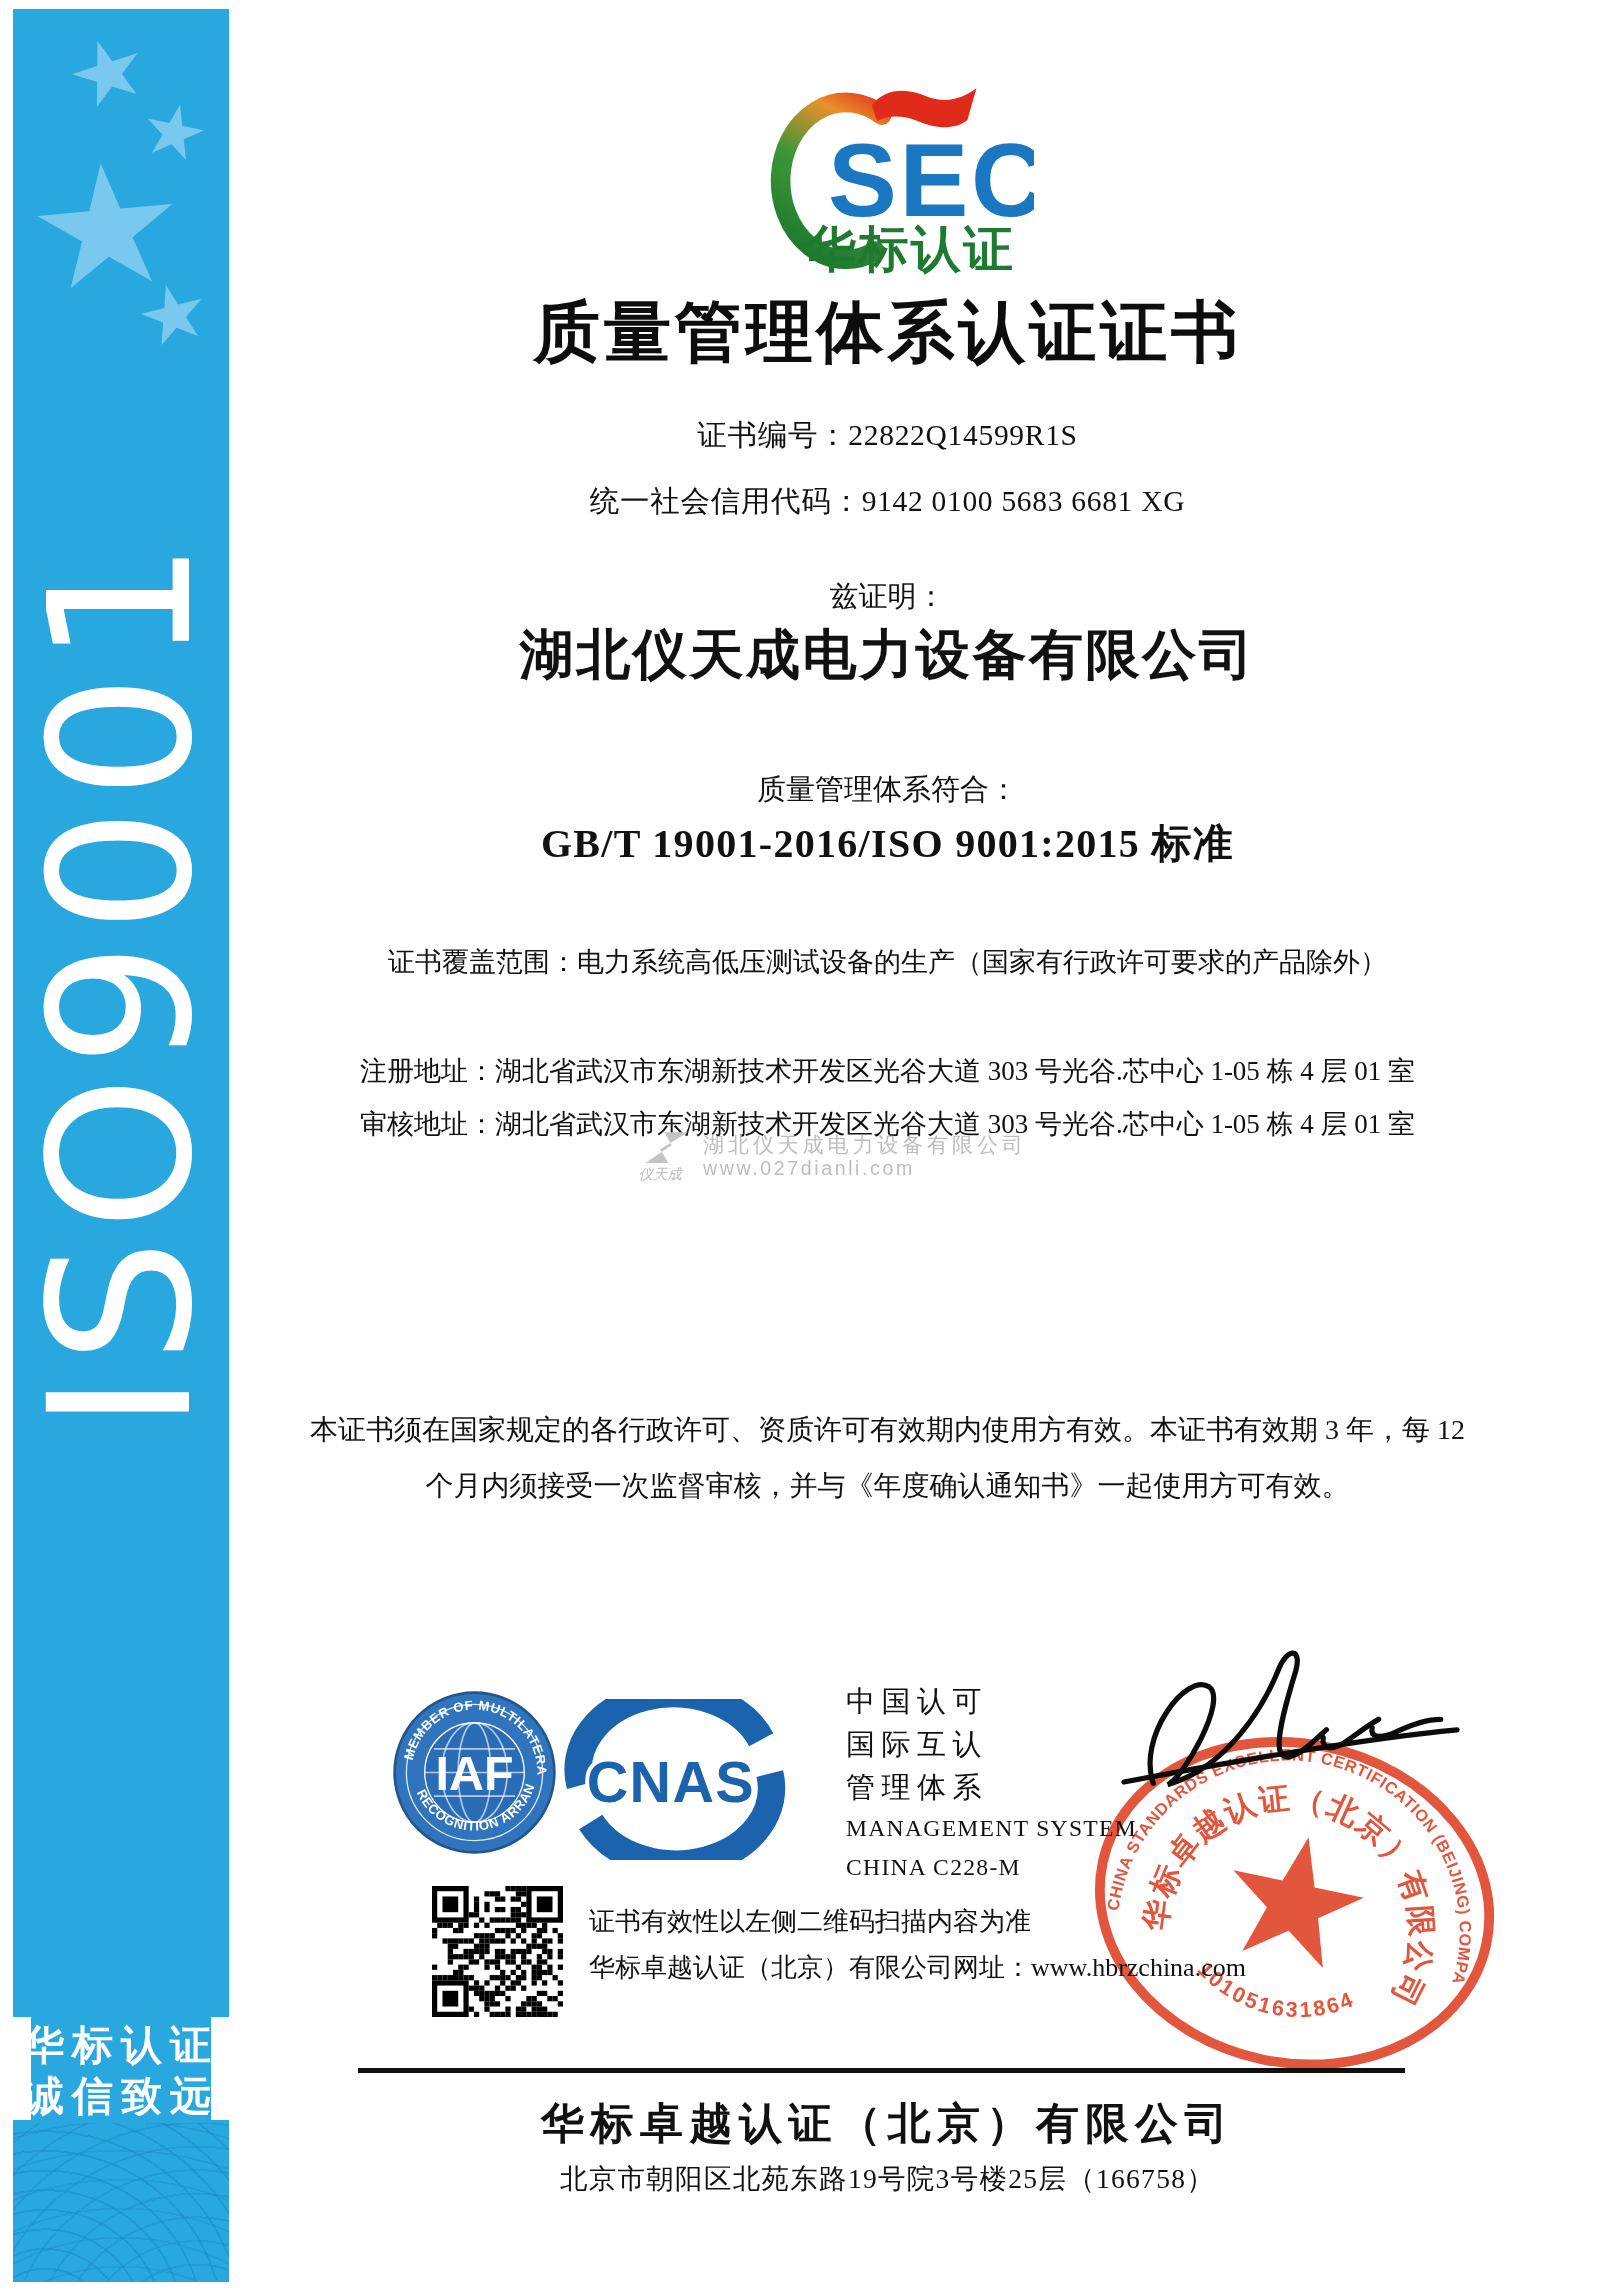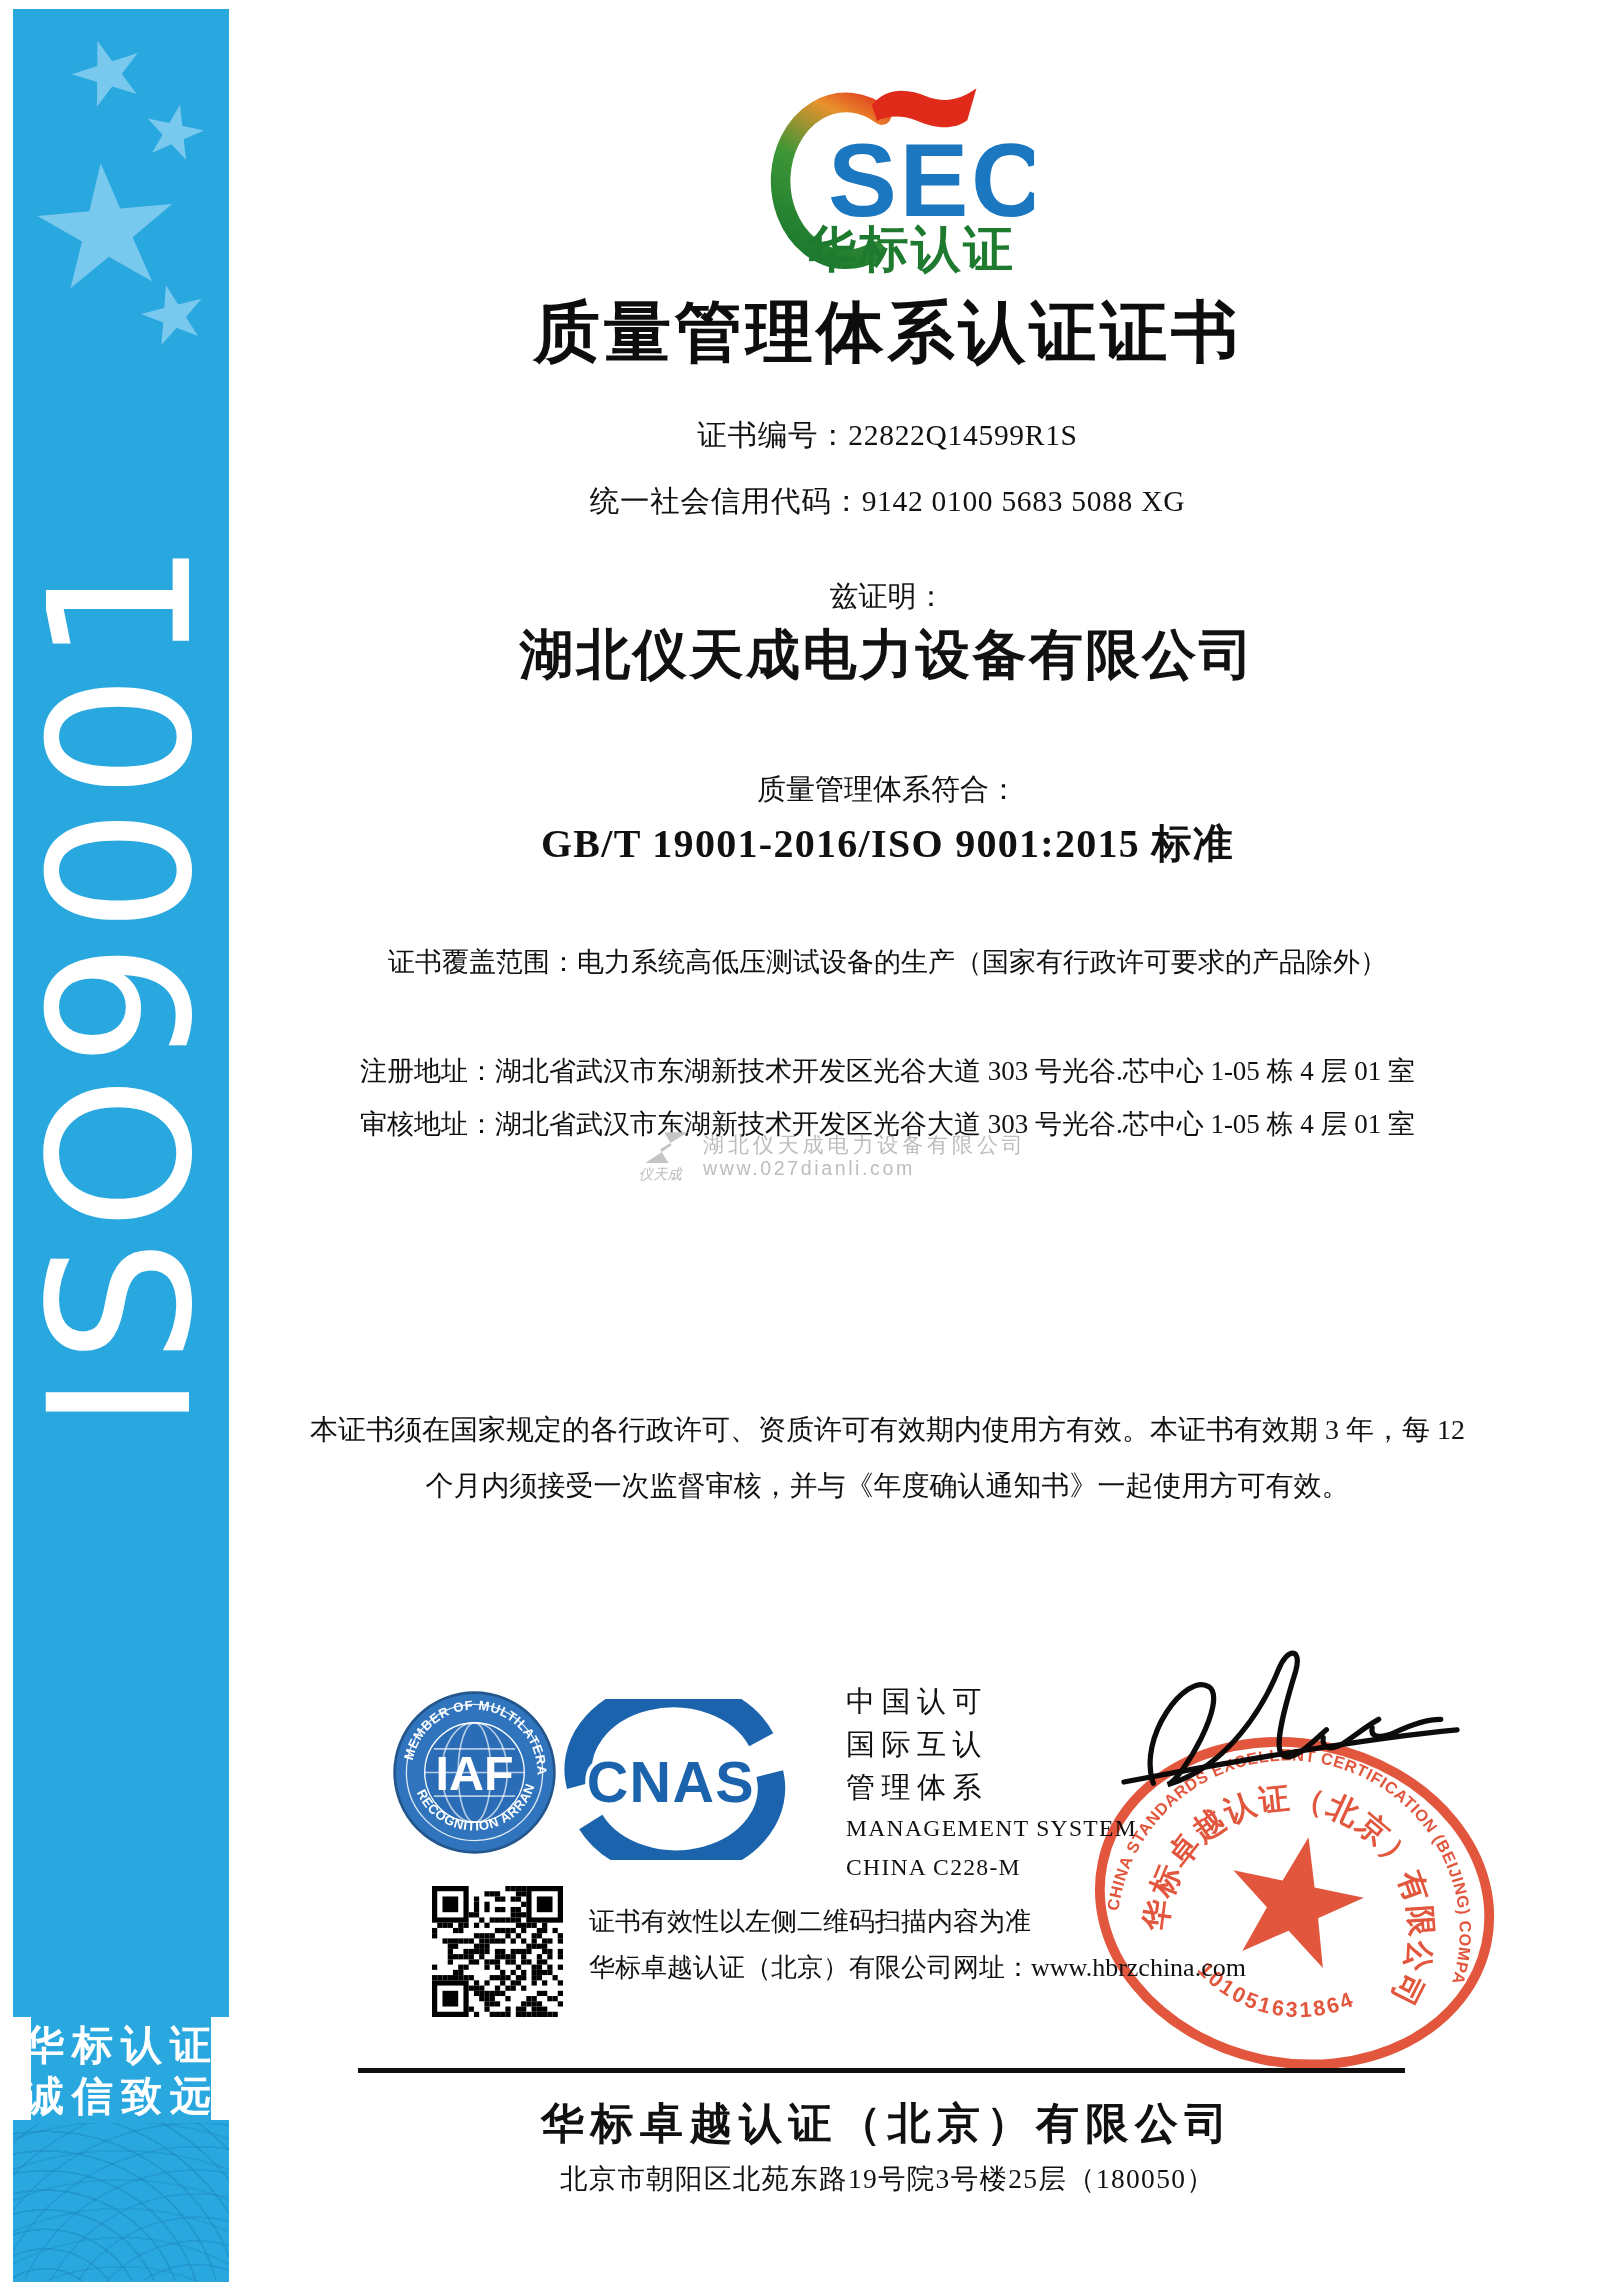--- a/index.html
+++ b/index.html
@@ -91,21 +91,21 @@
              L 418,95 C 395,112 365,106 342,96 C 318,86 295,88 280,96 Z" fill="#e02a1a"></path>
     <text x="205" y="242" font-family="Liberation Sans, DejaVu Sans, sans-serif" font-weight="bold" font-size="158" letter-spacing="4" fill="#1b77c0">SEC</text>
     <text x="172" y="318" font-family="Liberation Sans, sans-serif" font-weight="bold" font-size="76" letter-spacing="4" fill="#1d7a2f">华标认证</text>
   </svg>
 
   <div class="abs" id="content">
 
     <div class="ctr" id="title">质量管理体系认证证书</div>
 
     <div class="ctr meta-line" style="top:416px;">证书编号：22822Q14599R1S</div>
-    <div class="ctr meta-line" style="top:482px;">统一社会信用代码：9142 0100 5683 5088 XG</div>
+    <div class="ctr meta-line" style="top:482px;">统一社会信用代码：9142 0100 5683 6681 XG</div>
 
     <div class="ctr" id="hereby">兹证明：</div>
     <div class="ctr" id="company">湖北仪天成电力设备有限公司</div>
 
     <div class="ctr" id="conform">质量管理体系符合：</div>
     <div class="ctr" id="standard">GB/T 19001-2016/ISO 9001:2015 标准</div>
 
     <div class="ctr" id="scope">证书覆盖范围：电力系统高低压测试设备的生产（国家有行政许可要求的产品除外）</div>
 
     <div class="ctr addr" style="top:1053px;">注册地址：湖北省武汉市东湖新技术开发区光谷大道 303 号光谷.芯中心 1-05 栋 4 层 01 室</div>
@@ -438,16 +438,16 @@
       </svg>
 
     <div id="validity">
       <div>证书有效性以左侧二维码扫描内容为准</div>
       <div>华标卓越认证（北京）有限公司网址：www.hbrzchina.com</div>
     </div>
 
     <div id="divider"></div>
 
     <div class="ctr" id="footer-co">华标卓越认证（北京）有限公司</div>
-    <div class="ctr" id="footer-addr">北京市朝阳区北苑东路19号院3号楼25层（180050）</div>
+    <div class="ctr" id="footer-addr">北京市朝阳区北苑东路19号院3号楼25层（166758）</div>
   </div>
 </div>
 
 
 </body></html>

